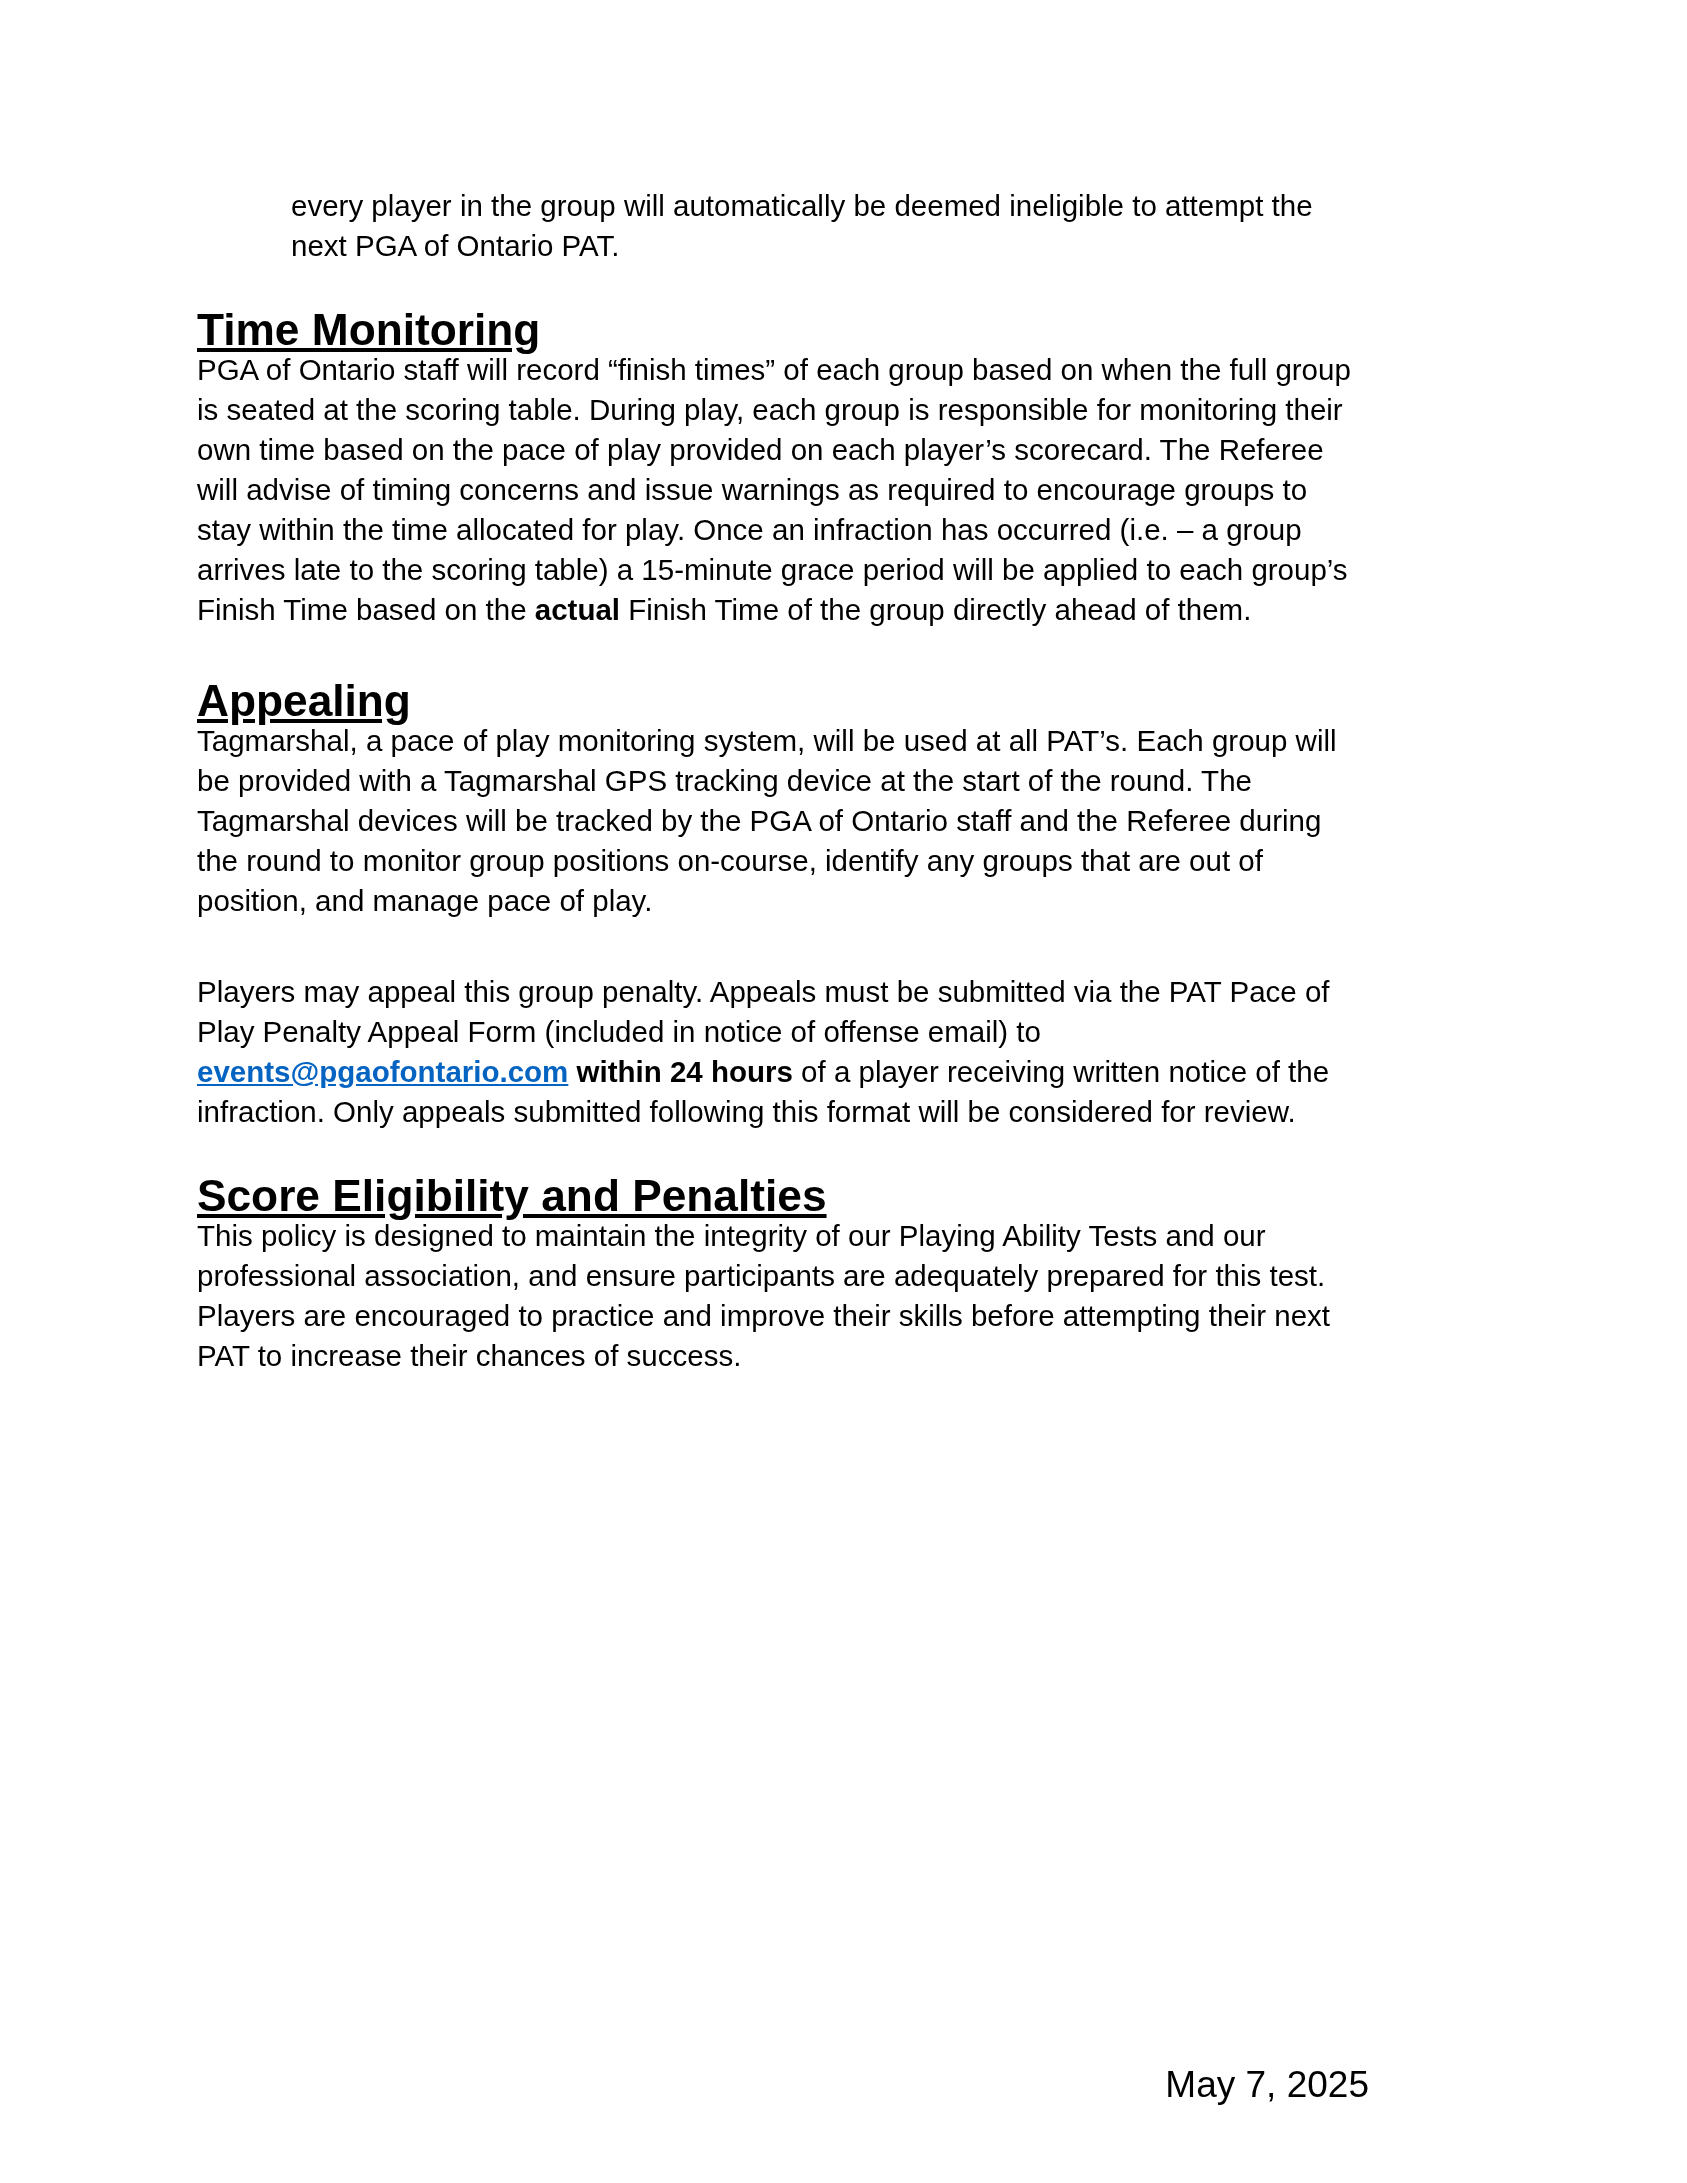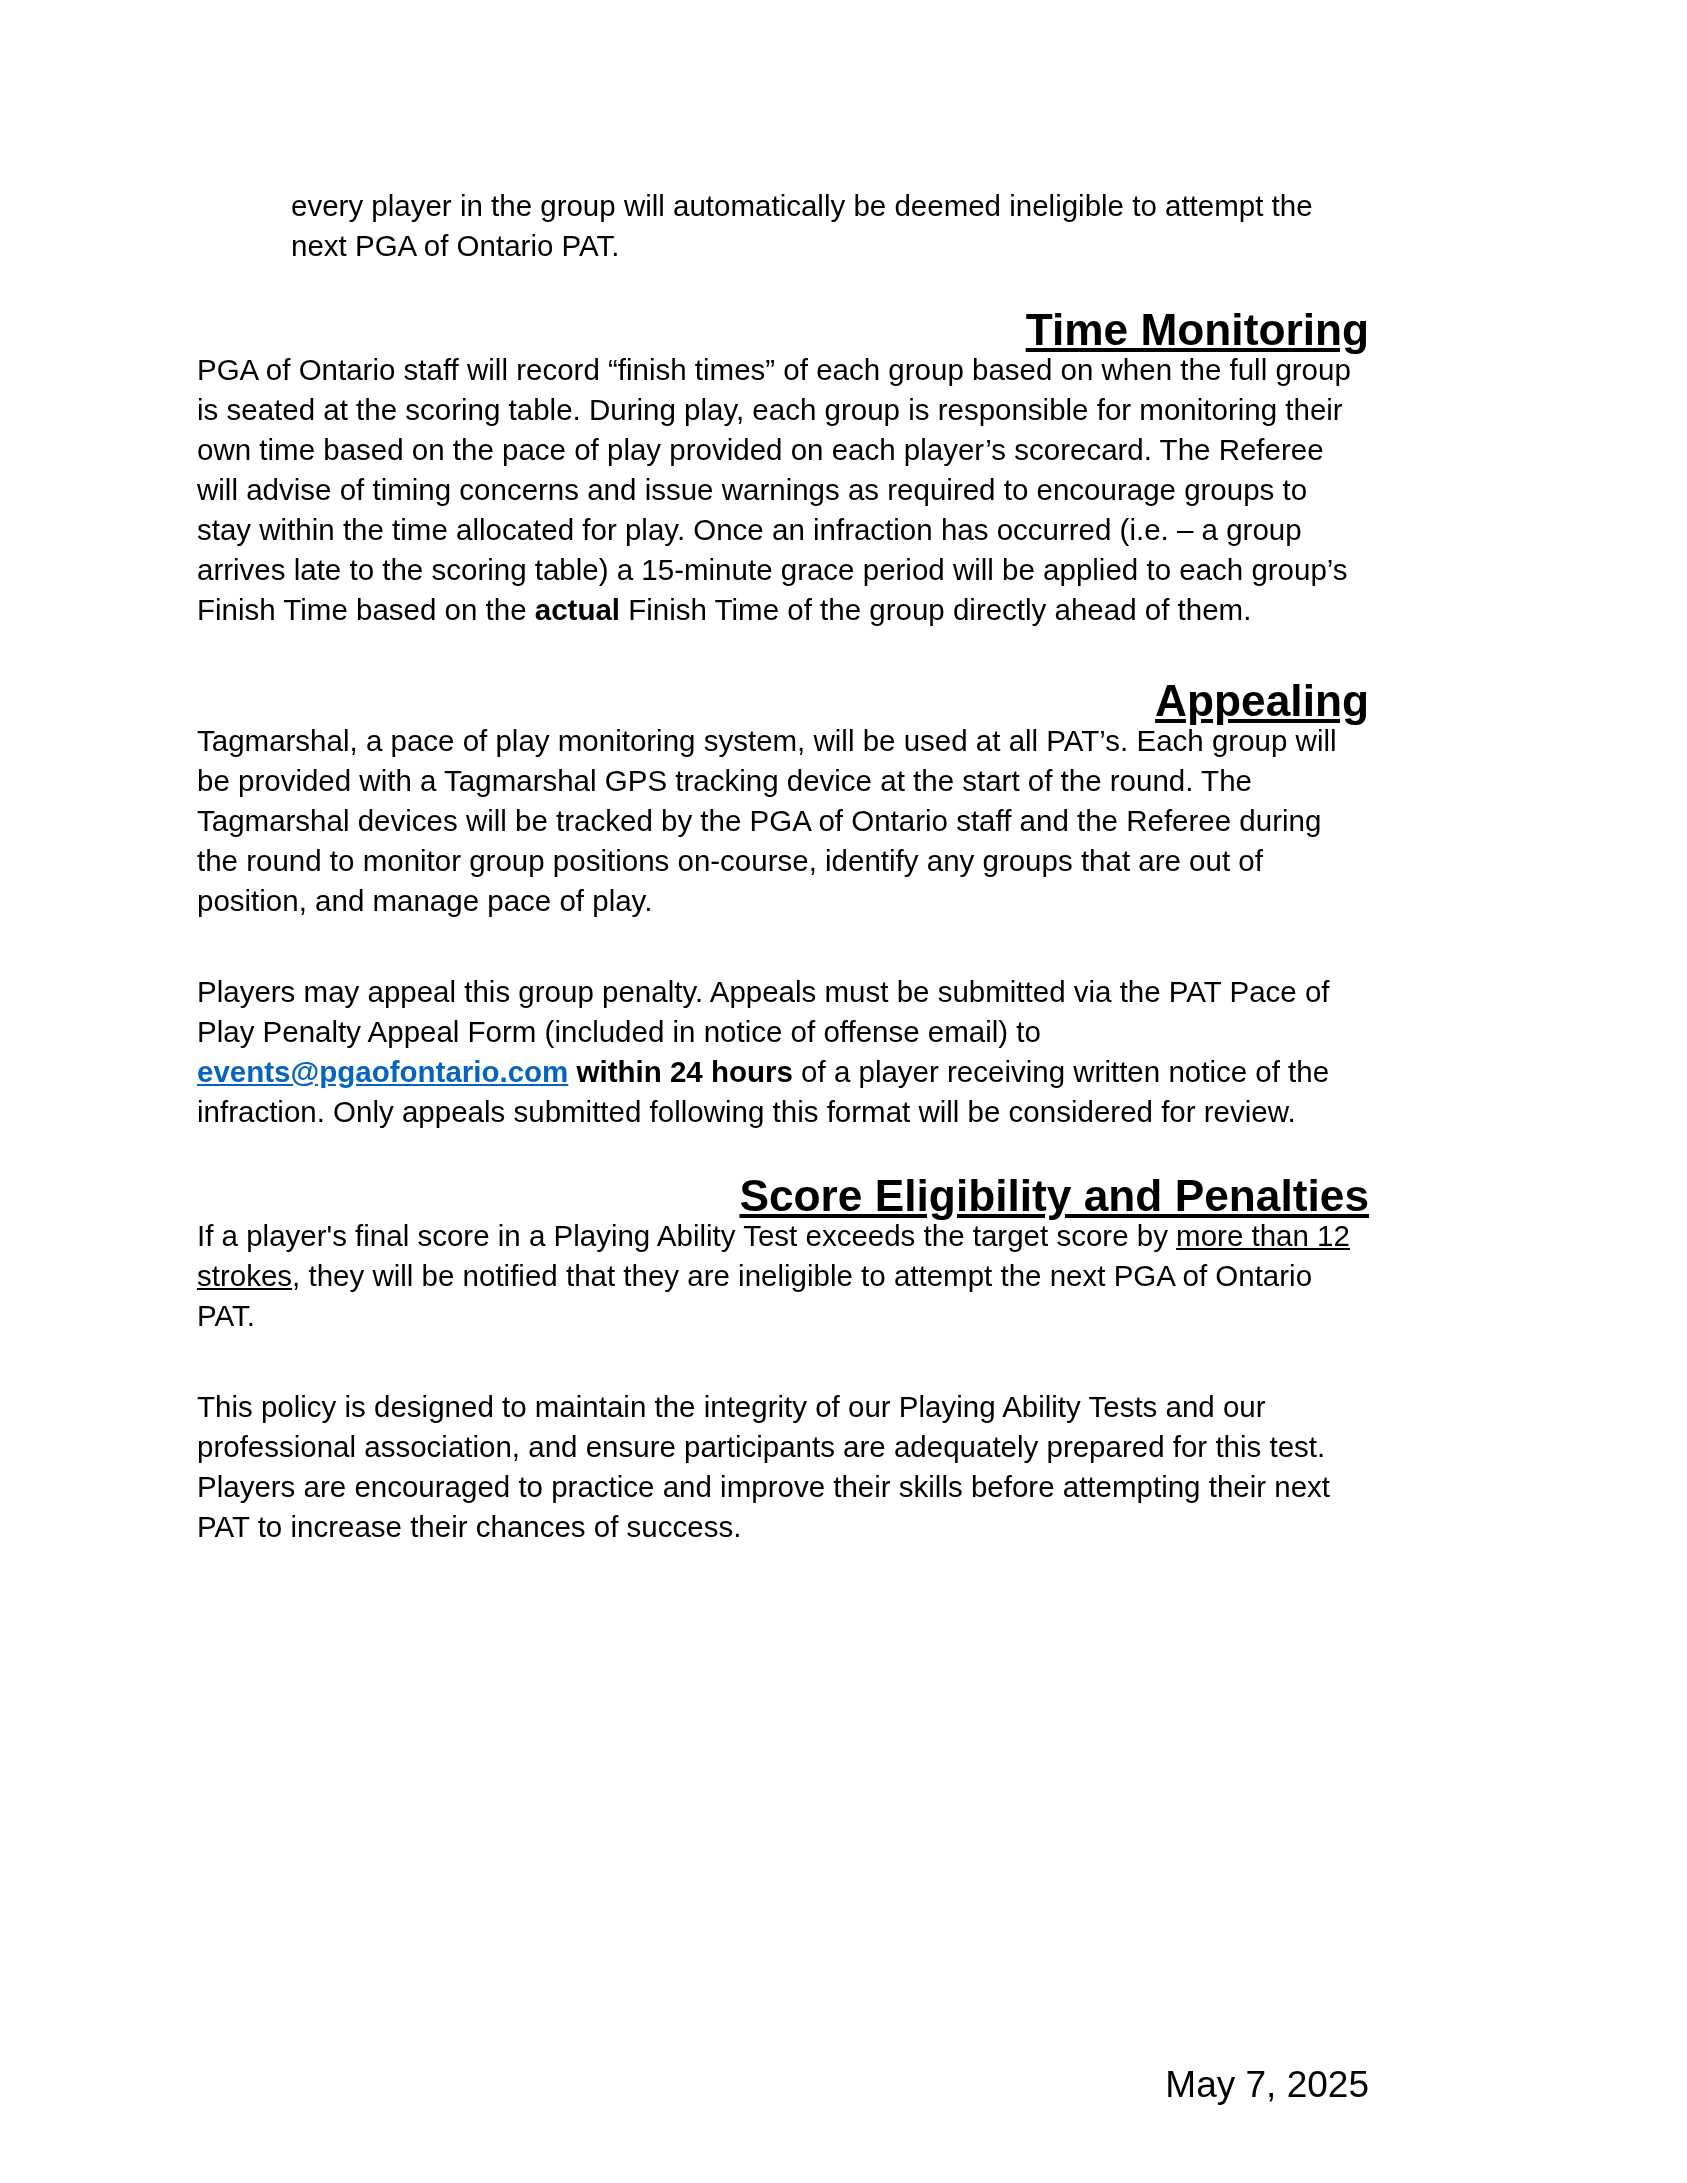--- a/index.html
+++ b/index.html
@@ -27,21 +27,20 @@
   .block-para {
     margin: 0 0 44px 0;
   }
   .block-para.indented {
     padding-left: 94px;
   }
   .block-heading {
     margin: 0;
     font-weight: 700;
     text-decoration: underline;
-    text-align: right;
   }
   .block-heading.heading-gap {
     margin-bottom: 18.6px;
   }
   .block-para.gap-lg {
     margin-bottom: 74px;
   }
   .block-para.gap-md {
     margin-bottom: 51px;
   }
@@ -85,21 +84,20 @@
 
     <p class="block-para gap-md"><span>Tagmarshal, a pace of play monitoring system, will be used at all PAT’s. Each group will be provided with a Tagmarshal GPS tracking device at the start of the round. The Tagmarshal devices will be tracked by the PGA of Ontario staff and the Referee during the round to monitor group positions on-course, identify any groups that are out of position, and manage pace of play.</span></p>
 
 
     <p class="block-para"><span>Players may appeal this group penalty. Appeals must be submitted via the PAT Pace of Play Penalty Appeal Form (included in notice of offense email) to </span><a class="seg-link" href="#">events@pgaofontario.com</a><span class="seg-bold"> within 24 hours</span><span> of a player receiving written notice of the infraction. Only appeals submitted following this format will be considered for review.</span></p>
 
 
 
     <h2 class="block-heading"><span>Score Eligibility and Penalties</span></h2>
 
-    <p class="block-para gap-md"><span>If a player's final score in a Playing Ability Test exceeds the target score by </span><span class="seg-underline">more than 12 strokes</span><span>, they will be notified that they are ineligible to attempt the next PGA of Ontario PAT.</span></p>
 
     <p class="block-para last"><span>This policy is designed to maintain the integrity of our Playing Ability Tests and our professional association, and ensure participants are adequately prepared for this test. Players are encouraged to practice and improve their skills before attempting their next PAT to increase their chances of success.</span></p>
 
   </div>
 
   <div class="footer">
     <span>May 7, 2025</span>
   </div>
 </div>
 

